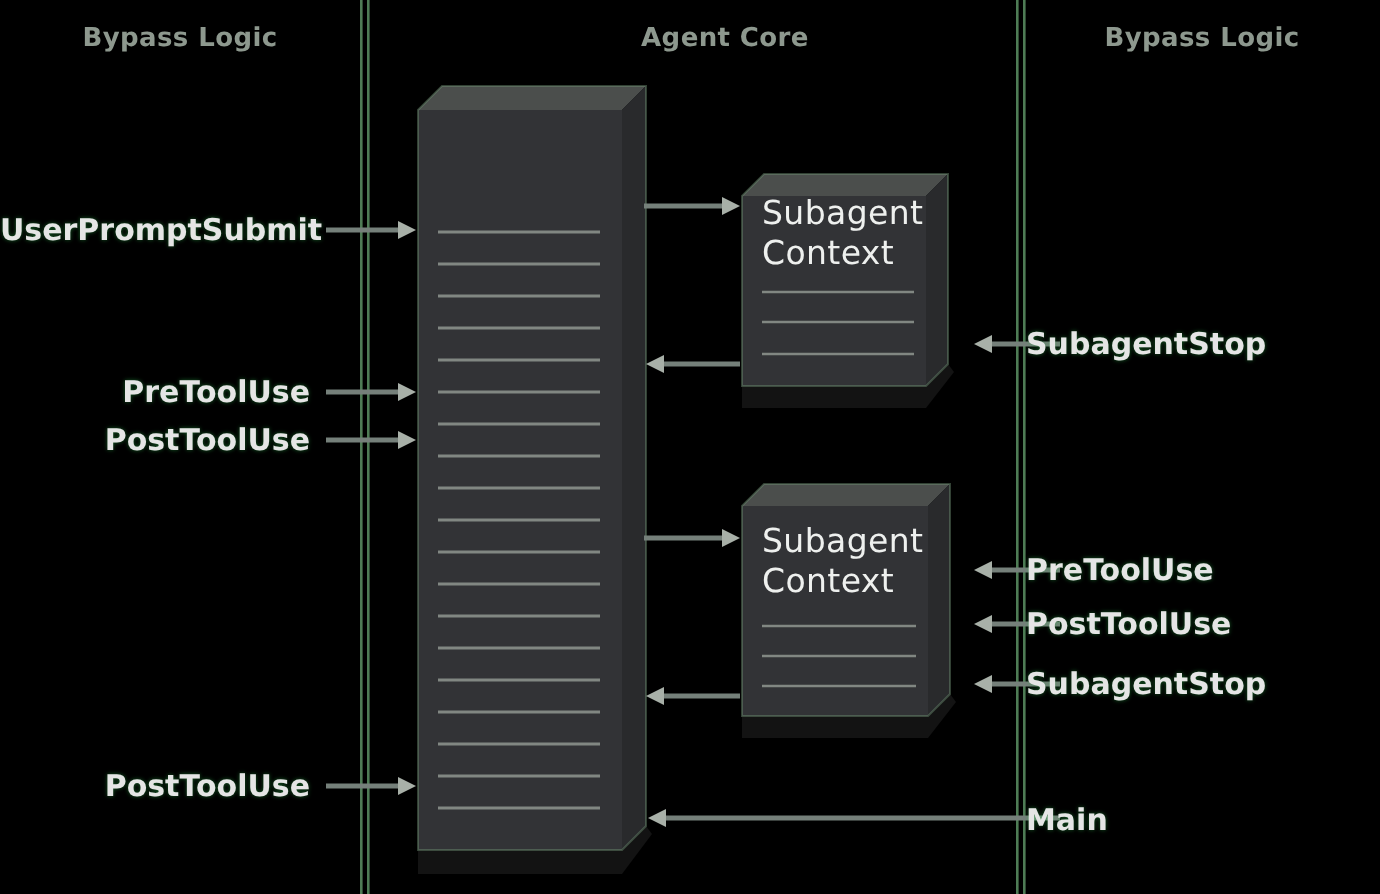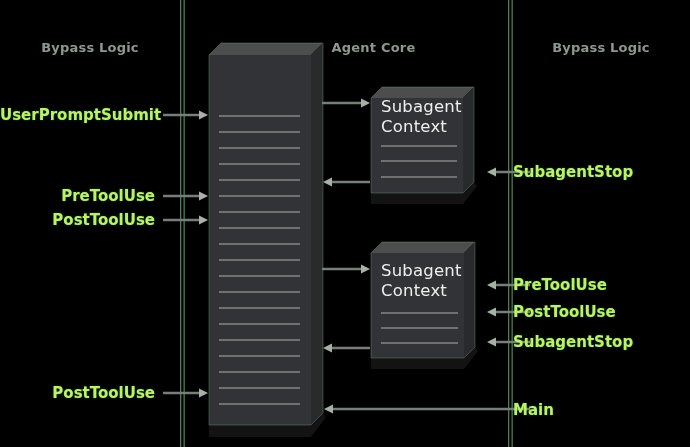--- a/index.html
+++ b/index.html
@@ -20,31 +20,30 @@
     top: 0; left: 0;
   }
   .header-label {
     position: absolute;
     top: 12px;
     font-size: 13px;
     font-weight: bold;
     color: #8d988e;
     text-align: center;
     letter-spacing: 0.2px;
-    margin-top: 28px;
   }
   .header-left   { left: 0;     width: 180px; }
-  .header-center { left: 181px; width: 385px; }
+  .header-center { left: 170px; width: 385px; }
   .header-right  { left: 512px; width: 178px; }
 
   .hook-label {
     position: absolute;
     font-size: 15px;
     font-weight: bold;
-    color: #bef264;
+    color: #e5e5e5;
     line-height: 16px;
     height: 16px;
     white-space: nowrap;
     text-shadow: 0 0 2px rgba(40, 170, 70, 0.55);
   }
   .hook-left  { left: 0; width: 155px; text-align: right; }
   .hook-right { left: 513px; text-align: center; }
 
   .box-title {
     position: absolute;

